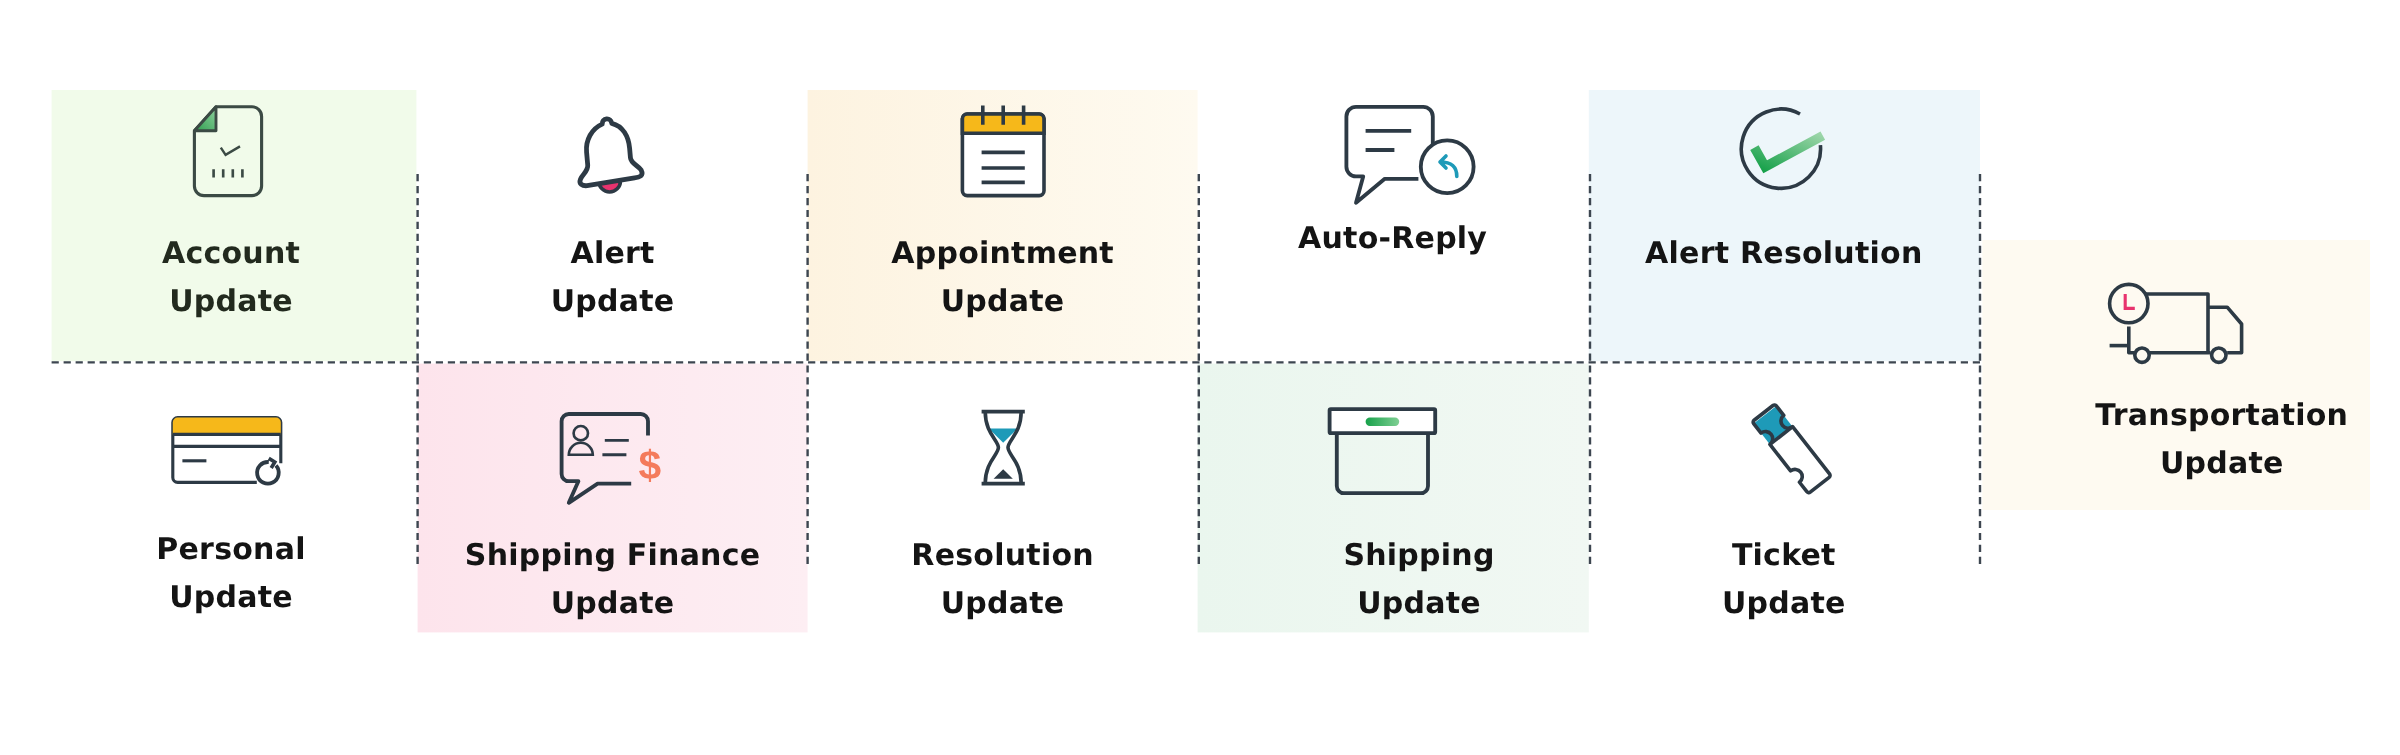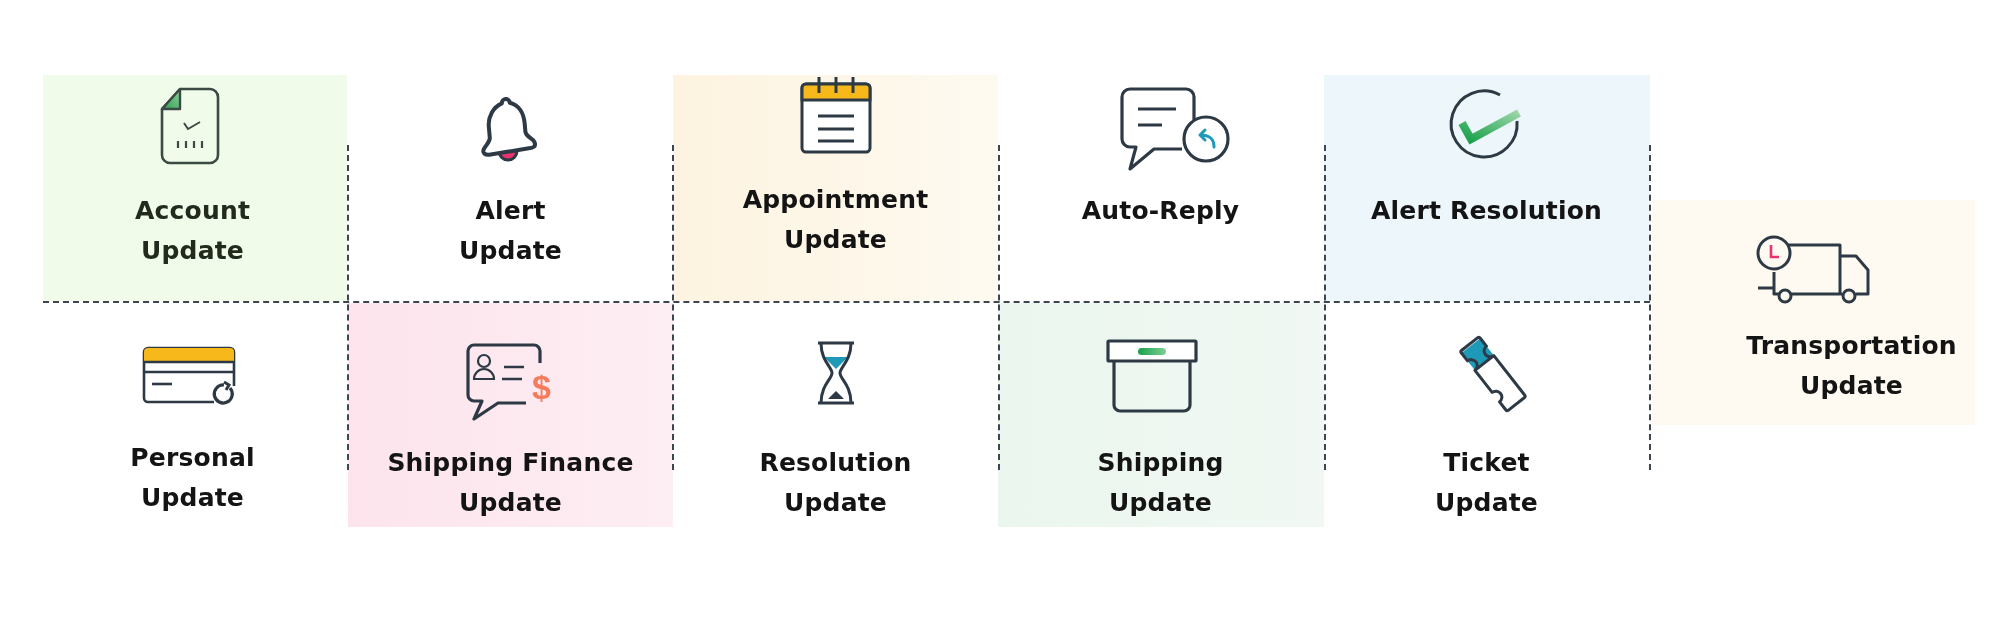--- a/index.html
+++ b/index.html
@@ -59,21 +59,21 @@
       <path d="M21 58 a9 9 0 0 0 18 0 Z" fill="#e8336e" stroke="#2d3a45" stroke-width="3"></path>
       <path d="M26 10 a4 4 0 0 1 8 0 c9 3 13 12 13 22 v8 c0 5 6 7 8 11 c2 5 -2 6 -6 6 L9 60 c-4 0 -7 -2 -5 -6 c2 -4 7 -6 7 -11 v-11 c0 -10 6 -19 15 -22 Z" fill="#fff" stroke="#2d3a45" stroke-width="4" stroke-linejoin="round" transform="rotate(-5 30 35)"></path>
     </svg>
   </span>
   <div class="label" style="top:116px;">
     <span>Alert</span>
     <span>Update</span>
   </div>
 </div>
 
-<div class="tile" style="left:673px;top:64px;height:198px;">
+<div class="tile" style="left:673px;top:75px;height:198px;">
   <span class="icon" style="left:126px;top:12px;">
     <svg width="74" height="80" viewBox="0 0 74 80">
       <rect x="3" y="8" width="68" height="68" rx="4" fill="#fff" stroke="#2d3a45" stroke-width="3"></rect>
       <path d="M3 12 a4 4 0 0 1 4 -4 H67 a4 4 0 0 1 4 4 V24 H3 Z" fill="#f6b81a" stroke="#2d3a45" stroke-width="3"></path>
       <path d="M20 1 v16 M37 1 v16 M54 1 v16" stroke="#2d3a45" stroke-width="3"></path>
       <path d="M19 40 h36 M19 53 h36 M19 65 h36" stroke="#2d3a45" stroke-width="3"></path>
     </svg>
   </span>
   <div class="label" style="top:116px;">
     <span>Appointment</span>
@@ -83,21 +83,21 @@
 
 <div class="tile" style="left:998px;top:75px;height:226px;">
   <span class="icon" style="left:120px;top:12px;">
     <svg width="116" height="86" viewBox="0 0 116 86">
       <path d="M76 40 V10 a8 8 0 0 0 -8 -8 H12 a8 8 0 0 0 -8 8 V52 a8 8 0 0 0 8 8 H18 L12 82 L36 62 H64" fill="none" stroke="#2d3a45" stroke-width="3.2" stroke-linejoin="round"></path>
       <path d="M20 22 h38 M20 38 h24" stroke="#2d3a45" stroke-width="3.2"></path>
       <circle cx="88" cy="52" r="22" fill="#fff" stroke="#2d3a45" stroke-width="3.2"></circle>
       <path d="M96 60 c0 -8 -4 -12 -14 -12 M82 48 l5 -5 M82 48 l5 5" fill="none" stroke="#1e9ab8" stroke-width="3" stroke-linecap="round"></path>
     </svg>
   </span>
-  <div class="label" style="top:116px;">
+  <div class="label" style="top:104px;">
     <span>Auto-Reply</span>
   </div>
 </div>
 
 <div class="tile" style="left:1324px;top:75px;height:226px;">
   <span class="icon" style="left:124px;top:14px;">
     <svg width="84" height="74" viewBox="0 0 84 74">
       <defs>
           <linearGradient id="gC" x1="0" y1="1" x2="1" y2="0">
             <stop offset="0" stop-color="#17a14a"></stop>
@@ -171,21 +171,21 @@
       <path d="M2 2 H38 M2 62 H38" stroke="#2d3a45" stroke-width="3.2"></path>
       <path d="M5 2 C5 20 16 26 16 32 C16 38 5 44 5 62 M35 2 C35 20 24 26 24 32 C24 38 35 44 35 62" fill="none" stroke="#2d3a45" stroke-width="3"></path>
     </svg>
   </span>
   <div class="label" style="top:140px;">
     <span>Resolution</span>
     <span>Update</span>
   </div>
 </div>
 
-<div class="tile" style="left:998px;top:303px;height:224px;">
+<div class="tile" style="left:998px;top:303px;height:224px;padding-left:44px;">
   <span class="icon" style="left:108px;top:36px;">
     <svg width="92" height="76" viewBox="0 0 92 76">
       <defs>
           <linearGradient id="gS" x1="0" y1="0" x2="1" y2="0">
             <stop offset="0" stop-color="#17a14a"></stop>
             <stop offset="1" stop-color="#7fcf93"></stop>
           </linearGradient>
         </defs>
       <rect x="2" y="2" width="88" height="20" rx="1" fill="#fff" stroke="#2d3a45" stroke-width="3.2"></rect>
       <path d="M8 22 V66 a6 6 0 0 0 6 6 H78 a6 6 0 0 0 6 -6 V22" fill="none" stroke="#2d3a45" stroke-width="3.2"></path>

